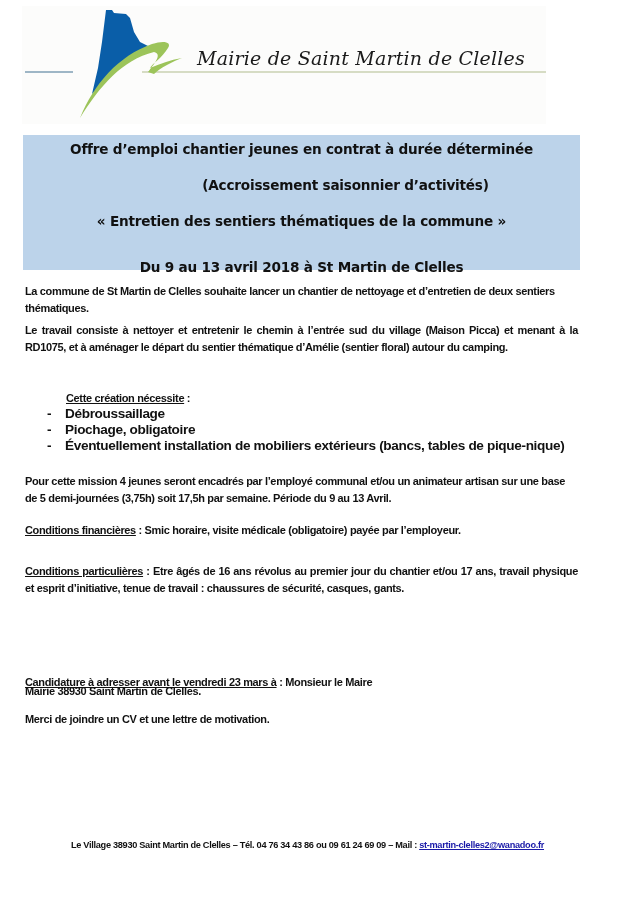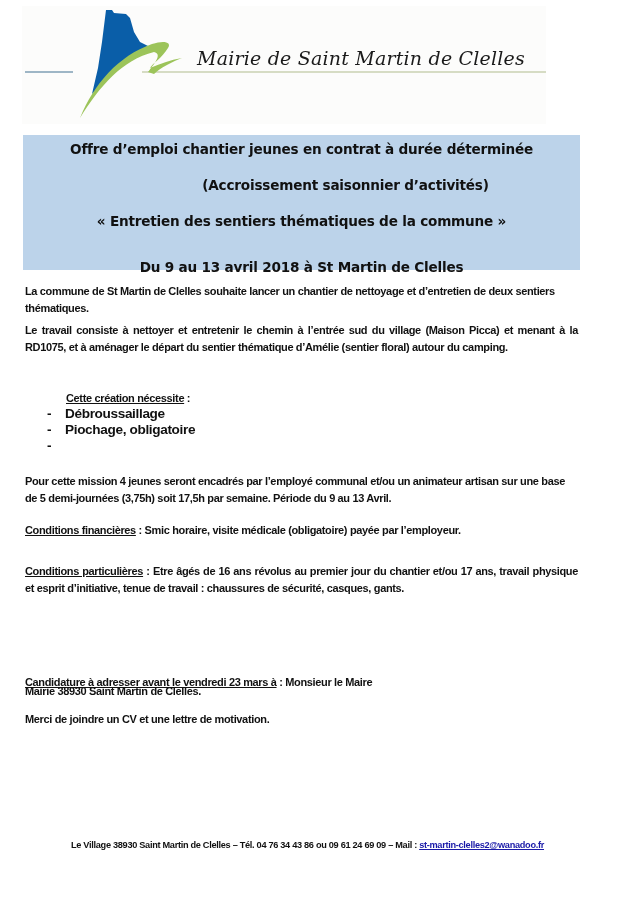--- a/index.html
+++ b/index.html
@@ -49,21 +49,21 @@
 
 <div class="body-text just" style="top:322px;">Le travail consiste à nettoyer et entretenir le chemin à l’entrée sud du village (Maison Picca) et menant à la RD1075, et à aménager le départ du sentier thématique d’Amélie (sentier floral) autour du camping.</div>
 
 <div class="body-text" style="top:390px;margin-left:41px;">
   <span class="u">Cette création nécessite</span><span> :</span>
 </div>
 
 <div class="list" style="top:406px;">
   <div class="list-item"><span class="dash">-</span><span>Débroussaillage</span></div>
   <div class="list-item"><span class="dash">-</span><span>Piochage, obligatoire</span></div>
-  <div class="list-item"><span class="dash">-</span></div>
+  <div class="list-item"><span class="dash">-</span><span>Éventuellement installation de mobiliers extérieurs (bancs, tables de pique-nique)</span></div>
 </div>
 
 <div class="body-text" style="top:473px;">Pour cette mission 4 jeunes seront encadrés par l’employé communal et/ou un animateur artisan sur une base de 5 demi-journées (3,75h) soit 17,5h par semaine. Période du 9 au 13 Avril.</div>
 
 <div class="body-text" style="top:522px;">
   <span class="u">Conditions financières</span><span> : Smic horaire, visite médicale (obligatoire) payée par l’employeur.</span>
 </div>
 
 <div class="body-text just" style="top:563px;">
   <span class="u">Conditions particulières</span><span> : Etre âgés de 16 ans révolus au premier jour du chantier et/ou 17 ans, travail physique et esprit d’initiative, tenue de travail : chaussures de sécurité, casques, gants.</span>

